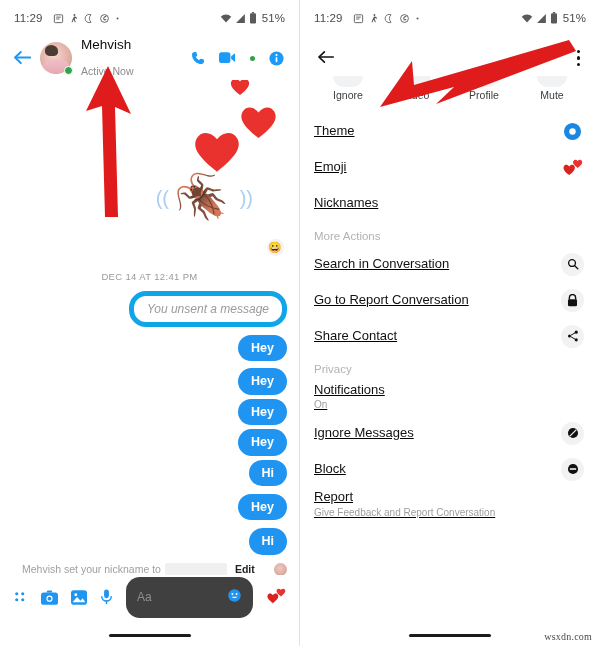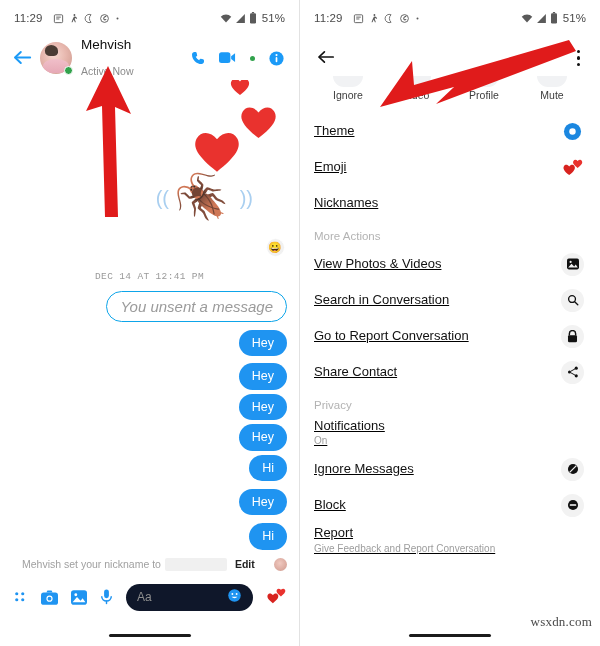--- a/index.html
+++ b/index.html
@@ -62,50 +62,50 @@
   .heart { position:absolute; font-size:0; }
   .heart svg { display:block; }
   .bug { position:absolute; font-size:44px; line-height:1; }
   .sound-l, .sound-r { position:absolute; color:#a9cff0; font-size:20px; font-weight:300;}
   .reaction {
     position:absolute; right:2px; top:158px;
     width:19px; height:19px; border-radius:50%; background:#f1f1f1;
     display:flex; align-items:center; justify-content:center; font-size:11px;
     border:1.5px solid #fff;
   }
-  .timestamp { text-align:center; font-size:9.5px; color:#9a9a9a; letter-spacing:.35px; margin: 6px 0 9px; font-family: Liberation Mono, monospace; }
+  .timestamp { text-align:center; font-size:9.5px; color:#9a9a9a; letter-spacing:.35px; margin: 6px 0 9px; }
   .row { display:flex; justify-content:flex-end; margin-bottom:4px; }
   .bubble {
     background:#1f94f1; color:#fff; border-radius:17px; padding:6px 13px;
-    font-size:12.5px; line-height:1.15; font-weight:400;
+    font-size:12.5px; line-height:1.15; font-weight:700;
   }
   .unsent {
-    border:1px solid #0ea5e9; border-radius:17px; padding:6px 13px;
-    font-size:15px; color:#9b9b9b; font-style:italic; background:#fff;
+    border:5px solid #0ea5e9; border-radius:17px; padding:6px 13px;
+    font-size:12px; color:#9b9b9b; font-style:italic; background:#fff;
   }
   .nickname-row {
     display:flex; align-items:center; gap:4px; margin-top:8px;
     font-size:10.5px; color:#a0a0a0; padding-left:10px;
   }
   .nickname-blur {
     display:inline-block; width:62px; height:13px; background:#f0f0f0; border-radius:2px;
   }
   .nick-edit { font-size:10.5px; color:#222; font-weight:700; margin-left:4px;}
   .nick-avatar { margin-left:auto; width:13px; height:13px; border-radius:50%;
     background:radial-gradient(circle at 45% 40%, #f0c9c0 0%, #d9a79c 70%, #b98c82 100%); }
 
   
   .composer {
     position:absolute; left:0; bottom:27px; width:300px; height:44px;
     display:flex; align-items:center; gap:13px; padding: 0 13px;
     background:#fff;
   }
   .c-ico { color:#1f94f1; display:inline-flex; align-items:center; }
   .input-pill {
-    flex:1; height:27px; background:#0f172a; border-radius:14px;
+    flex:1; height:41px; background:#404040; border-radius:14px;
     display:flex; align-items:center; padding: 0 11px;
   }
   .input-pill .ph { font-size:12px; color:#8e8e8e; flex:1; }
   .heart-btn { font-size:17px; line-height:1; }
   .home-indicator {
     position:absolute; bottom:9px; left:50%; transform:translateX(-50%);
     width:82px; height:3px; background:#1b1b1b; border-radius:2px;
   }
 
   
@@ -139,21 +139,21 @@
   }
   .mi-icon.plain { background:transparent; }
   .section-head {
     font-size:11.5px; color:#b3b3b3; padding: 9px 14px 4px;
   }
   .det-home {
     position:absolute; bottom:9px; left:50%; transform:translateX(-50%);
     width:82px; height:3px; background:#1b1b1b; border-radius:2px;
   }
   .watermark {
-    position:absolute; right:8px; bottom:16px; font-size:13px; color:#4a4a4a;
+    position:absolute; right:8px; bottom:4px; font-size:10px; color:#4a4a4a;
     font-family:"Liberation Serif", serif; letter-spacing:.2px;
   }
 
   
   .arrow-svg { position:absolute; pointer-events:none; z-index: 9; }
 </style>
 </head>
 <body>
 
 <div class="screens">
@@ -492,32 +492,20 @@
       </div>
 
       <div class="menu-item">
         <div class="mi-text">
             <span class="mi-label">Nicknames</span>
           </div>
       </div>
 
       <div class="section-head">More Actions</div>
 
-      <div class="menu-item">
-        <div class="mi-text">
-            <span class="mi-label">View Photos &amp; Videos</span>
-          </div>
-        <div class="mi-icon">
-          <svg width="12" height="12" viewBox="0 0 20 18" fill="#111">
-            <rect x="0" y="0" width="20" height="18" rx="3"></rect>
-            <circle cx="6" cy="5.5" r="1.8" fill="#f2f2f2"></circle>
-            <path d="M2 15 L7.5 8.5 L12 13 L14.5 10 L18 15 Z" fill="#f2f2f2"></path>
-          </svg>
-        </div>
-      </div>
 
       <div class="menu-item">
         <div class="mi-text">
             <span class="mi-label">Search in Conversation</span>
           </div>
         <div class="mi-icon">
           <svg width="12" height="12" viewBox="0 0 20 20" fill="none" stroke="#111" stroke-width="2.2" stroke-linecap="round">
             <circle cx="8.4" cy="8.4" r="5.7"></circle>
               <line x1="12.8" y1="12.8" x2="18" y2="18"></line>
           </svg>

